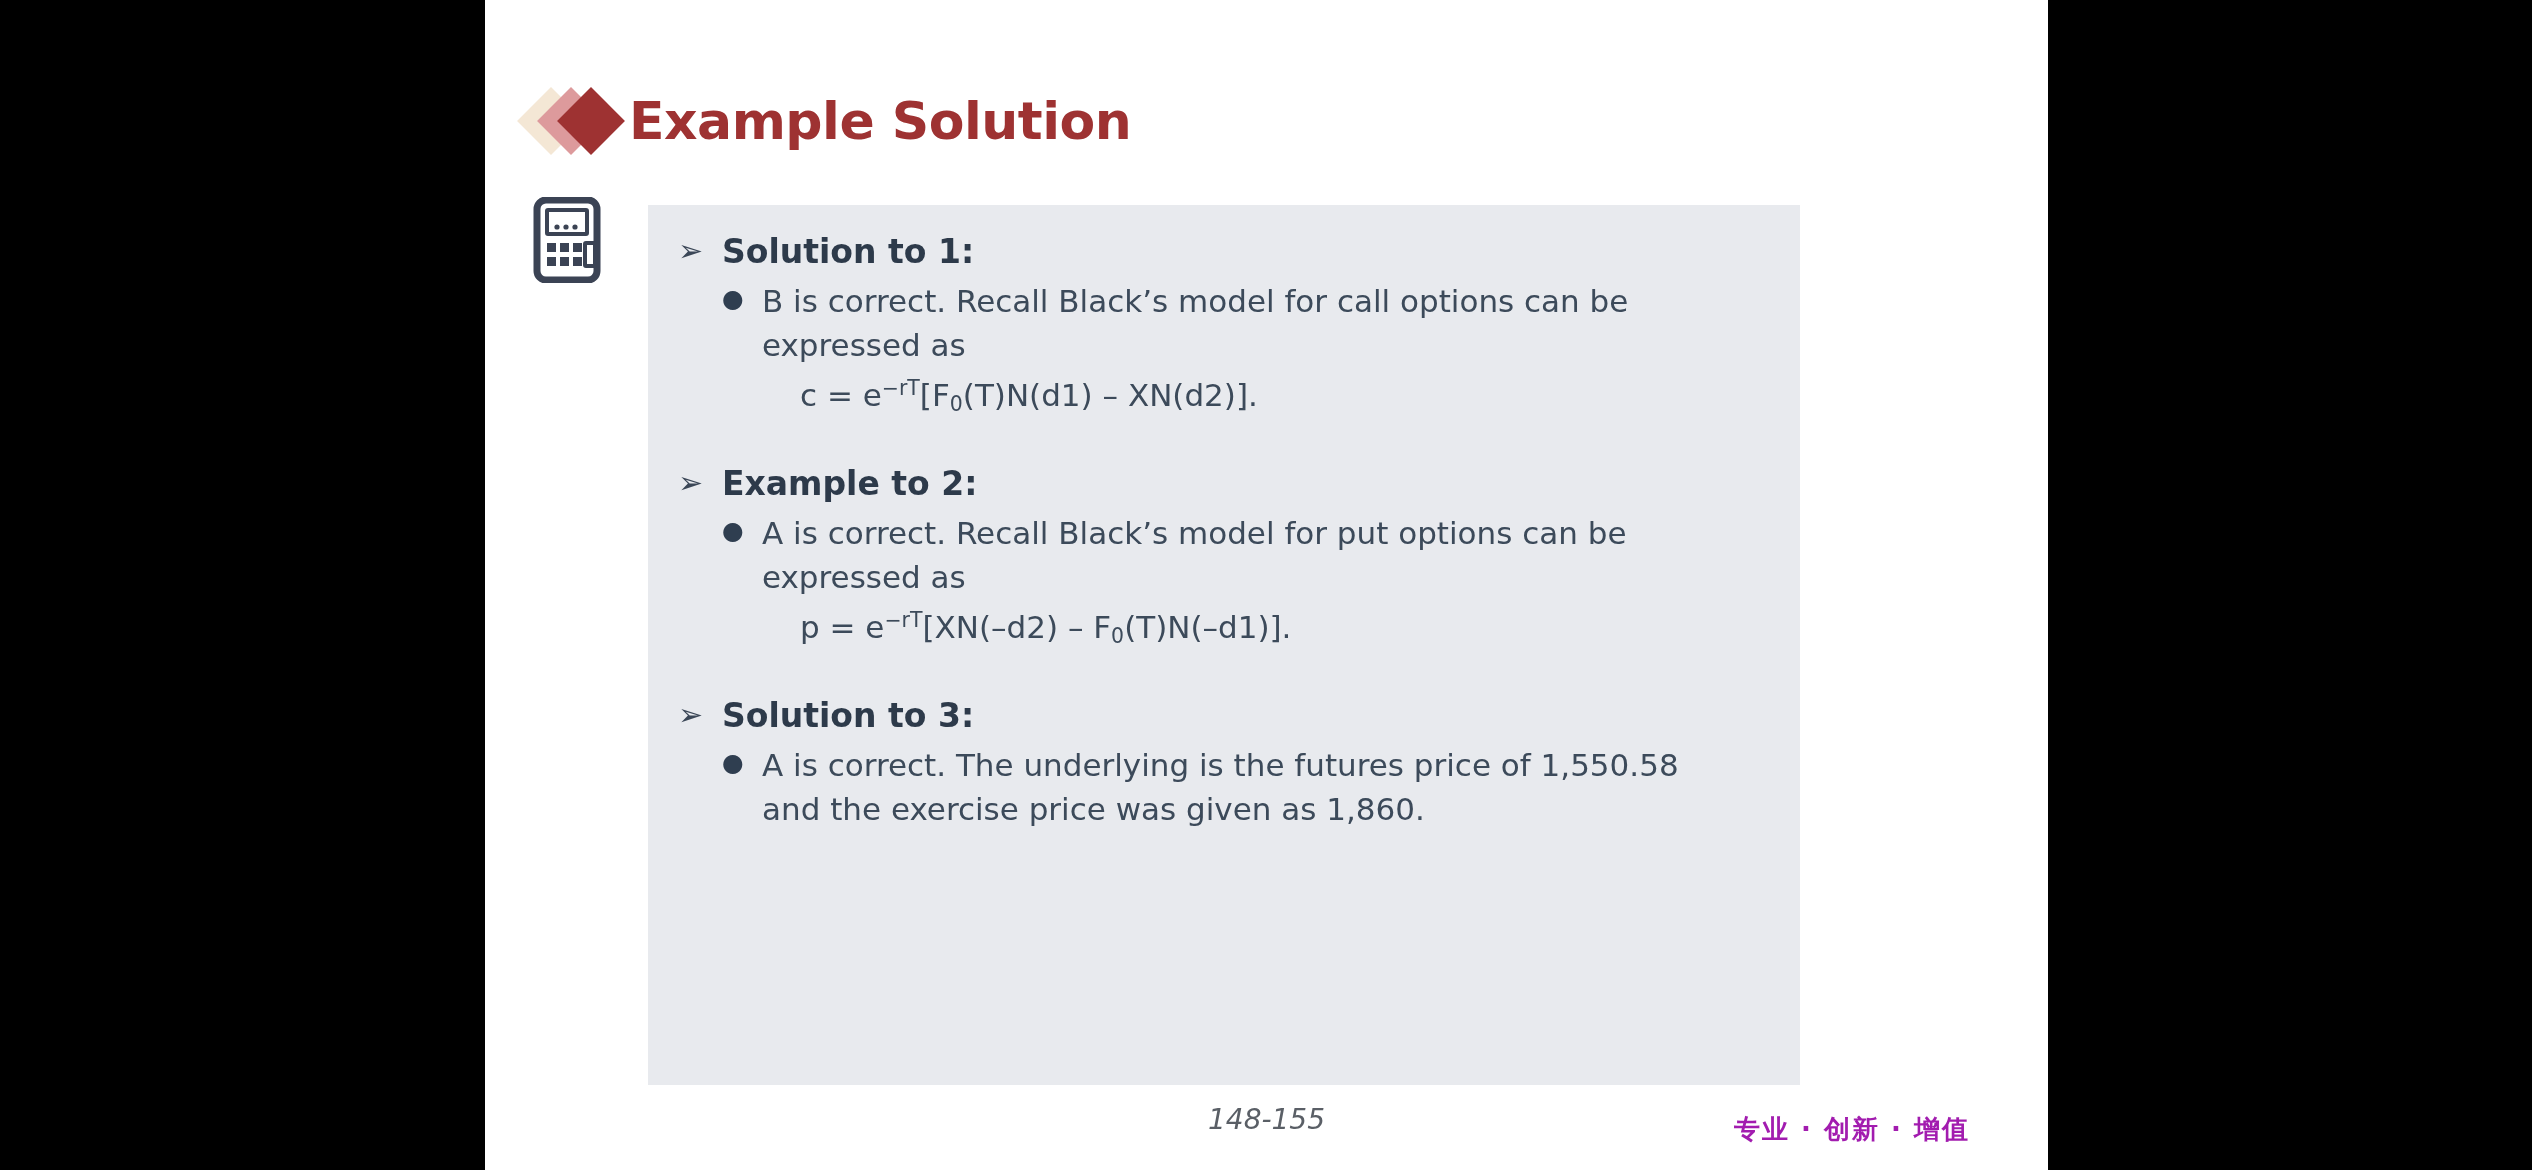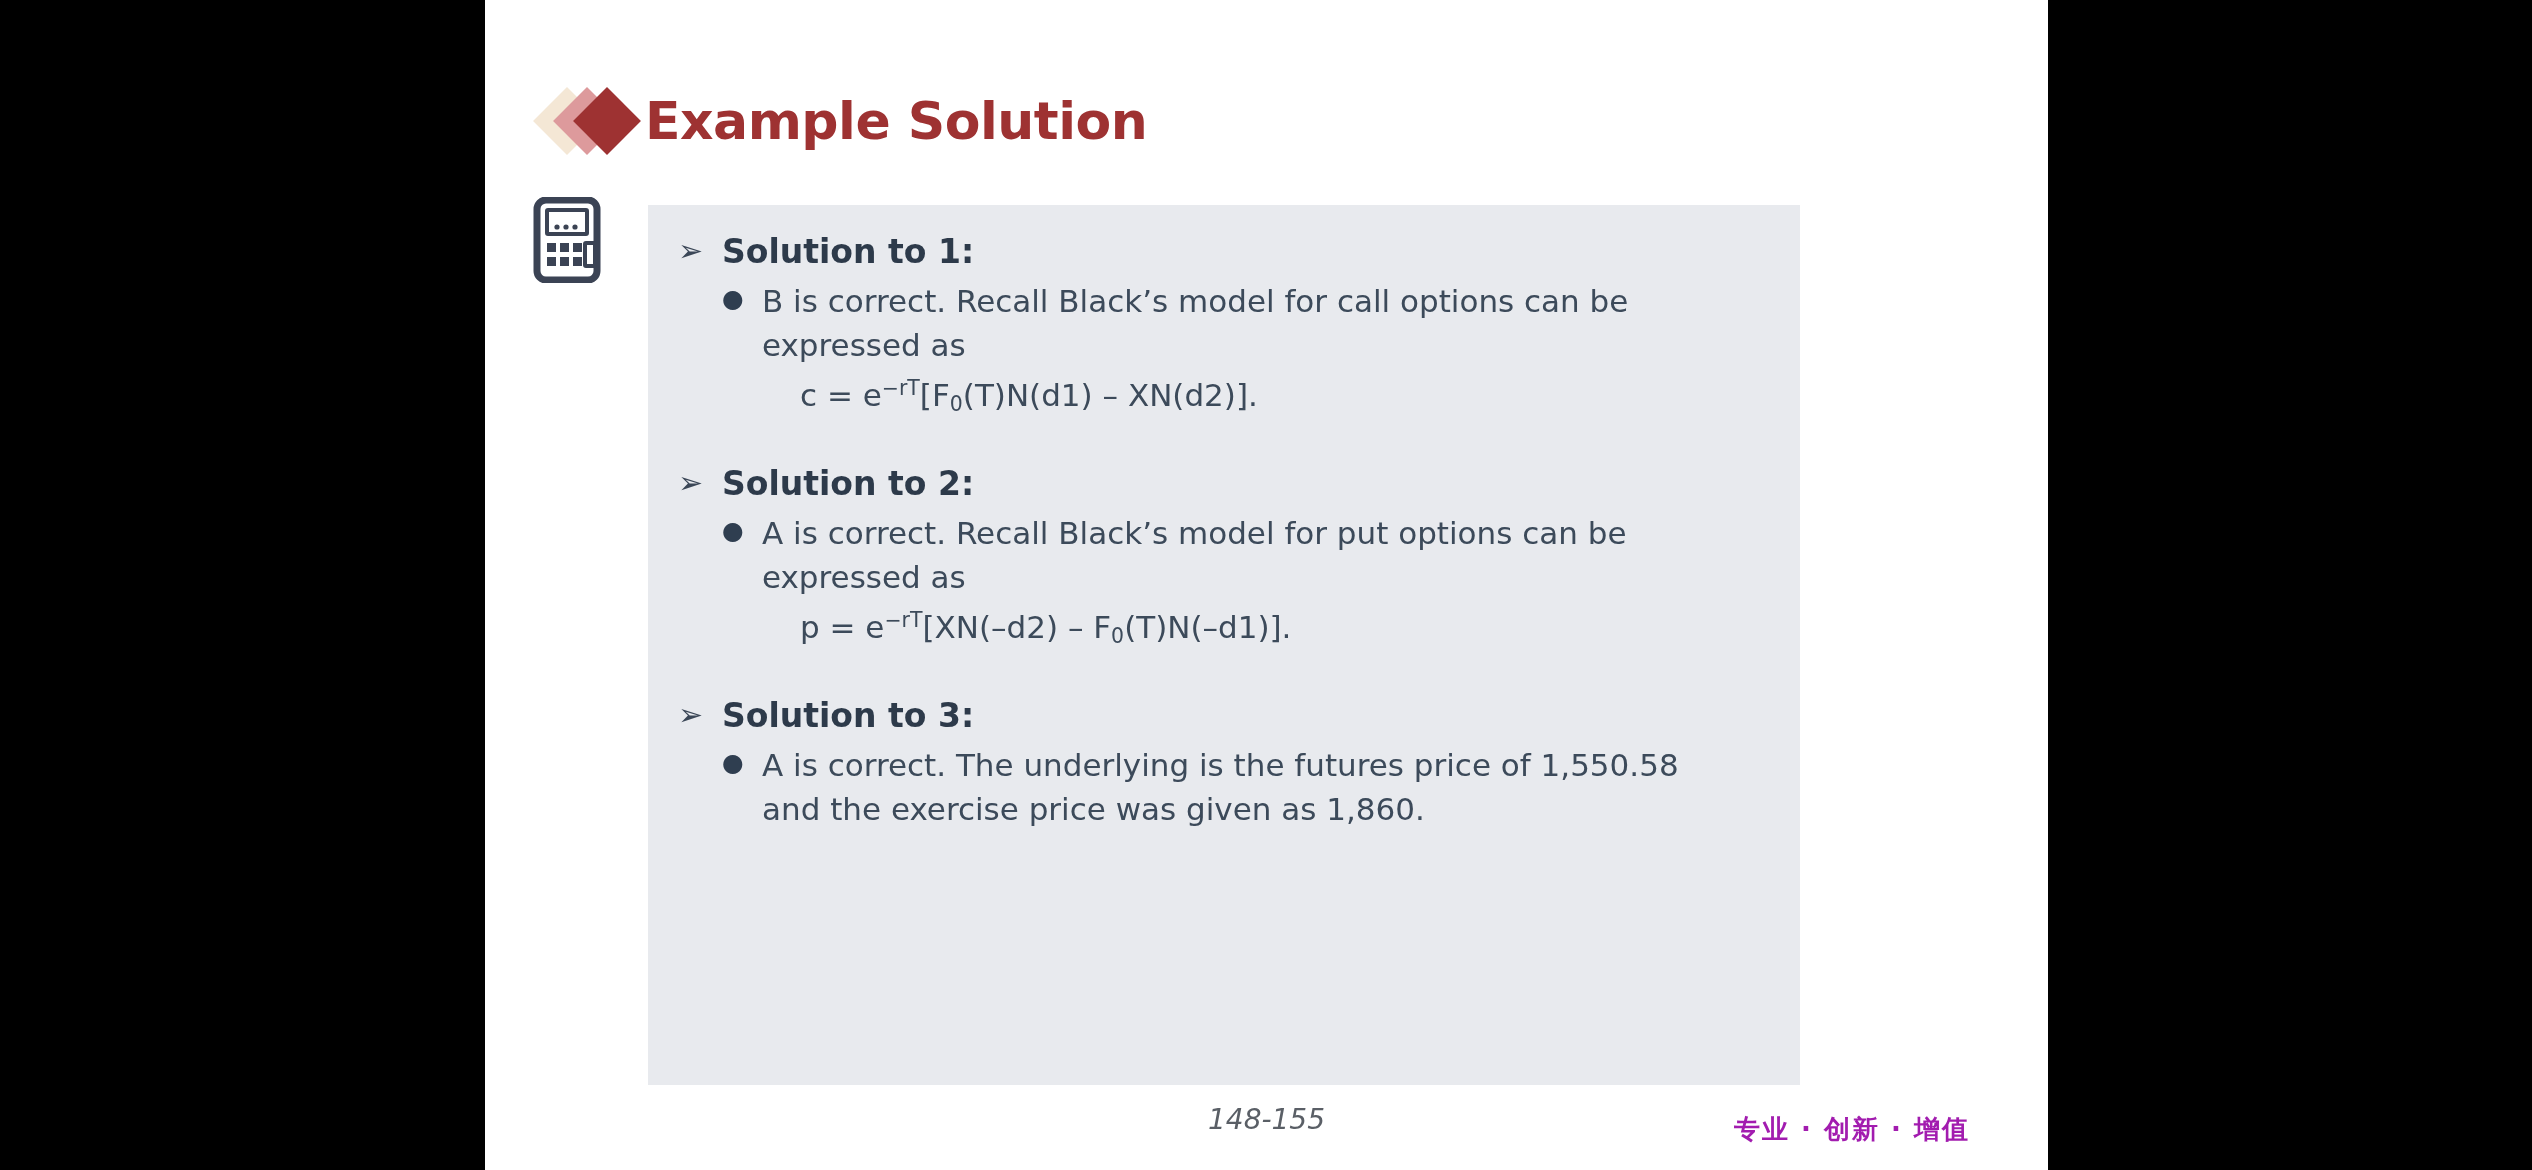--- a/index.html
+++ b/index.html
@@ -38,21 +38,21 @@
     top: 0;
     width: 1563px;
     height: 1170px;
     background: #ffffff;
     overflow: hidden;
   }
 
   
   .title-row {
     position: absolute;
-    left: 56px;
+    left: 40px;
     top: 78px;
     display: flex;
     align-items: center;
     height: 86px;
   }
 
   .brand-logo {
     position: relative;
     width: 96px;
     height: 76px;
@@ -229,21 +229,21 @@
           <span class="sol-text">B is correct. Recall Black’s model for call options can be expressed as</span>
         </div>
         <div class="formula">
           <span>c = e</span><sup>−rT</sup><span>[F</span><sub>0</sub><span>(T)N(d1) – XN(d2)].</span>
         </div>
       </div>
 
       <div class="sol-block spaced">
         <div class="sol-head">
           <span class="arrow-bullet">➢</span>
-          <span>Solution to 2:</span>
+          <span>Example to 2:</span>
         </div>
         <div class="sol-item">
           <span class="dot-bullet">●</span>
           <span class="sol-text">A is correct. Recall Black’s model for put options can be expressed as</span>
         </div>
         <div class="formula">
           <span>p = e</span><sup>−rT</sup><span>[XN(–d2) – F</span><sub>0</sub><span>(T)N(–d1)].</span>
         </div>
       </div>
 

